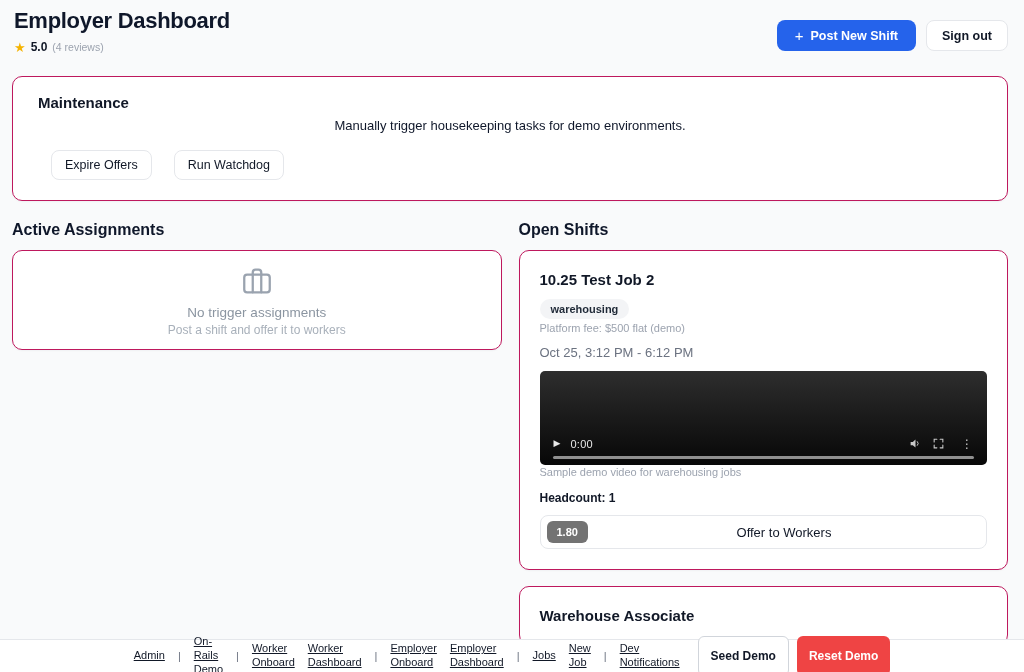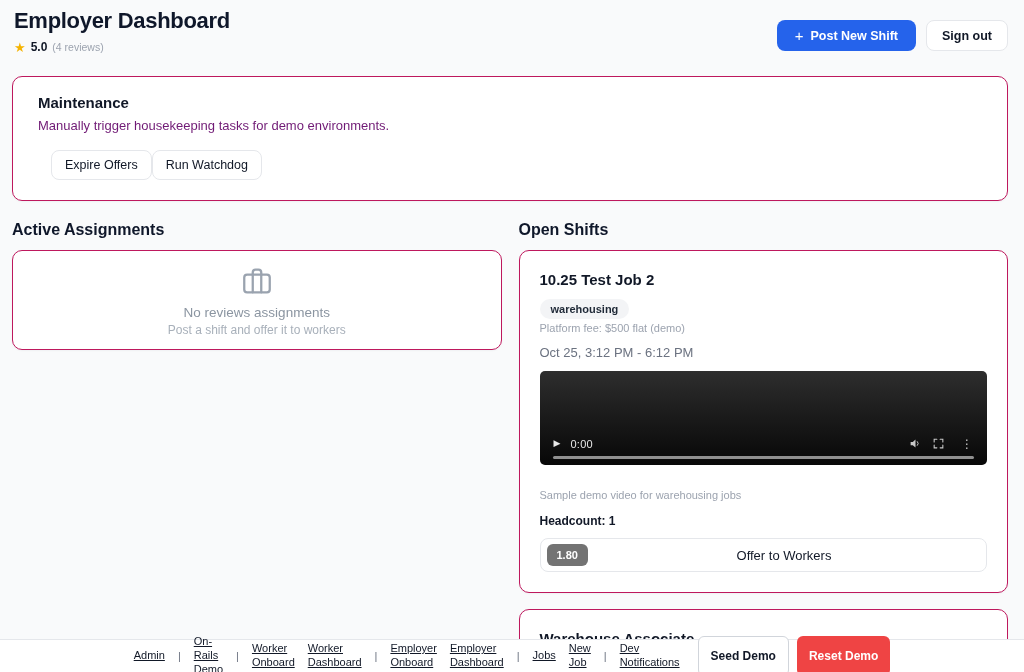--- a/index.html
+++ b/index.html
@@ -24,22 +24,22 @@
   .btn { border: 1px solid transparent; border-radius: 8px; font-family: inherit; font-size: 12.5px; font-weight: 600; cursor: pointer; display: inline-flex; align-items: center; justify-content: center; gap: 7px; }
   .btn-primary { background: #2563eb; color: #fff; padding: 8px 17px; height: 31px; }
   .btn-primary .plus { font-size: 15px; font-weight: 400; line-height: 1; margin-top: -1px; }
   .btn-outline { background: #fff; color: #111827; border-color: #e5e7eb; padding: 8px 15px; height: 31px; }
 
   
   .card { background: #fff; border: 1px solid #be185d; border-radius: 10px; box-shadow: 0 1px 2px rgba(16,24,40,.04); }
 
   .maintenance { margin: 22px 16px 0 12px; padding: 17px 25px 20px; }
   .maintenance h2 { font-size: 15px; font-weight: 700; }
-  .maintenance p { font-size: 13px; color: #701a75; margin-top: 7px; }
-  .maintenance .actions { display: flex; gap: 0; margin-top: 17px; padding-left: 13px; }
+  .maintenance p { font-size: 13px; color: #0f172a; margin-top: 7px; text-align: center; }
+  .maintenance .actions { display: flex; gap: 22px; margin-top: 17px; padding-left: 13px; }
   .btn-secondary { background: #fff; color: #111827; border: 1px solid #e5e7eb; border-radius: 8px; padding: 7px 13px; font-size: 12.5px; font-weight: 500; }
 
   
   .columns { display: grid; grid-template-columns: 1fr 1fr; gap: 17px; margin: 20px 16px 0 12px; align-items: start; }
   .section-title { font-size: 16px; font-weight: 700; margin-bottom: 11px; color: #0f172a; }
 
   .empty-card { height: 100px; display: flex; flex-direction: column; align-items: center; justify-content: center; gap: 3px; }
   .empty-card svg { margin-bottom: 4px; }
   .empty-title { font-size: 13.5px; color: #8b95a1; }
   .empty-sub { font-size: 12px; color: #a8b0ba; }
@@ -55,21 +55,21 @@
   
   .video { position: relative; margin-top: 11px; height: 94px; border-radius: 5px; background: linear-gradient(180deg, #2e2e2e 0%, #1c1c1c 45%, #070707 100%); overflow: hidden; }
   .video-controls { position: absolute; left: 0; right: 0; bottom: 15px; display: flex; align-items: center; padding: 0 14px; gap: 10px; }
   .vc-play { color: #e8e8e8; font-size: 9px; line-height: 1; cursor: pointer; }
   .vc-time { color: #e8e8e8; font-size: 11px; letter-spacing: .3px; }
   .vc-spacer { flex: 1; }
   .vc-icon { color: #c9c9c9; width: 13px; height: 13px; display: inline-flex; cursor: pointer; }
   .vc-kebab { color: #c9c9c9; font-size: 12px; line-height: 1; cursor: pointer; margin-left: 6px; }
   .video-bar { position: absolute; left: 13px; right: 13px; bottom: 6px; height: 3px; border-radius: 2px; background: #8f8f8f; cursor: pointer; }
 
-  .video-caption { margin-top: 24px; font-size: 11px; color: #9ca3af; }
+  .video-caption { margin-top: 1px; font-size: 11px; color: #9ca3af; }
   .headcount { margin-top: 13px; font-size: 12px; font-weight: 600; color: #111827; }
 
   .offer-row { margin-top: 10px; display: flex; align-items: center; border: 1px solid #e5e7eb; border-radius: 8px; padding: 5px 6px; background: #fff; cursor: pointer; }
   .multiplier-chip { background: #737373; color: #fff; font-size: 11px; font-weight: 700; padding: 5px 10px; border-radius: 6px; }
   .offer-label { flex: 1; text-align: center; font-size: 13px; font-weight: 500; color: #111827; }
 
   
   .footer { position: fixed; left: 0; bottom: 0; width: 1024px; height: 33px; background: #fff; border-top: 1px solid #e5e7eb; display: flex; align-items: center; justify-content: center; gap: 12px; z-index: 10; }
   .footer-nav { display: flex; align-items: center; gap: 13px; }
   .footer-link { font-size: 11px; color: #111827; text-decoration: underline; display: inline-block; width: min-content; line-height: 1.25; white-space: pre-line; text-underline-offset: 1px; cursor: pointer; }
@@ -114,21 +114,21 @@
   <div class="columns">
 
     <div>
       <div class="section-title">Active Assignments</div>
       <div class="card empty-card">
         <svg width="36" height="34" viewBox="0 0 24 24" fill="none" stroke="#9aa3af" stroke-width="1.6" stroke-linecap="round" stroke-linejoin="round">
           <rect x="3" y="7.5" width="18" height="12.5" rx="2"></rect>
           <path d="M9 7.5V6a2 2 0 0 1 2-2h2a2 2 0 0 1 2 2v1.5"></path>
           <path d="M9 7.5v12.5M15 7.5v12.5"></path>
         </svg>
-        <div class="empty-title">No reviews assignments</div>
+        <div class="empty-title">No trigger assignments</div>
         <div class="empty-sub">Post a shift and offer it to workers</div>
       </div>
     </div>
 
     <div>
       <div class="section-title">Open Shifts</div>
 
       <div class="card shift-card">
         <div class="shift-title">10.25 Test Job 2</div>
         <span class="tag">warehousing</span>

